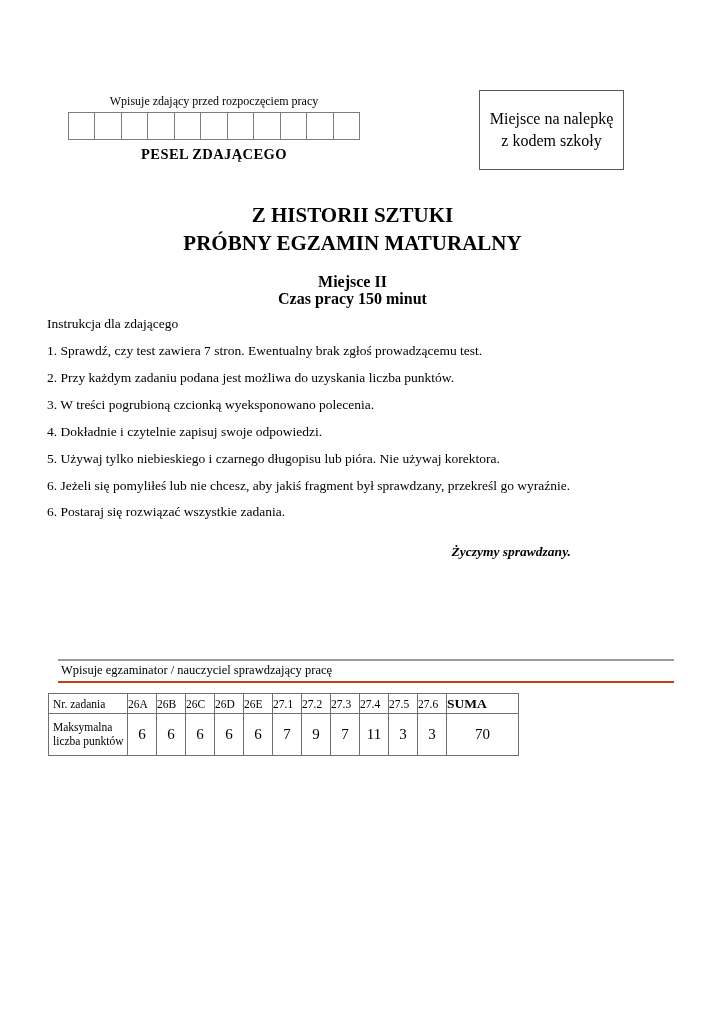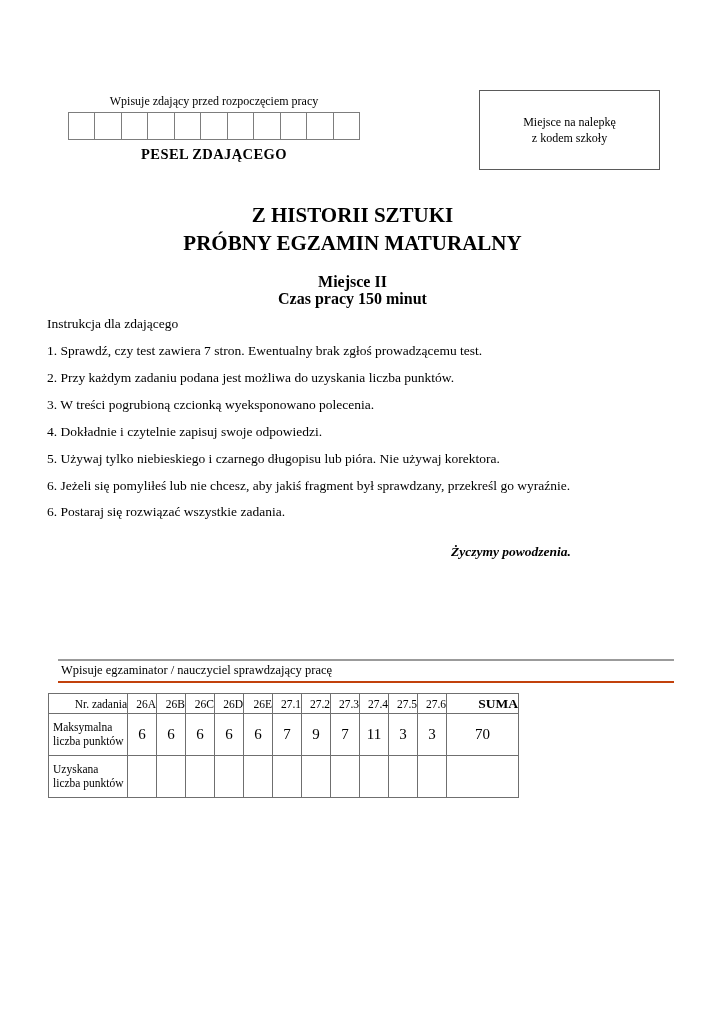--- a/index.html
+++ b/index.html
@@ -14,24 +14,24 @@
   
   .candidate-block { position: absolute; left: 68px; top: 94px; width: 292px; }
   .candidate-instruction { text-align: center; font-size: 12px; margin-bottom: 3px; white-space: nowrap; }
   .pesel-grid { display: flex; height: 28px; border: 1px solid #7d7d7d; background: #fff; }
   .pesel-cell { flex: 1 1 0; border-right: 1px solid #7d7d7d; }
   .pesel-cell:last-child { border-right: none; }
   .pesel-label { text-align: center; font-weight: bold; font-size: 14.5px; margin-top: 6px; letter-spacing: 0.4px; }
 
   
   .sticker-box {
-    position: absolute; left: 479px; top: 90px; width: 181px; height: 80px;
+    position: absolute; left: 479px; top: 90px; width: 145px; height: 80px;
     border: 1px solid #5a5a5a;
     display: flex; flex-direction: column; justify-content: center;
-    text-align: center; font-size: 12px; line-height: 1.35;
+    text-align: center; font-size: 16px; line-height: 1.35;
   }
 
   
   .title-block {
     position: absolute; left: 45px; top: 202px; width: 615px;
     text-align: center; font-weight: bold; font-size: 21px; line-height: 1.32;
   }
   .subtitle-block {
     position: absolute; left: 45px; top: 274px; width: 615px;
     text-align: center; font-weight: bold; font-size: 16px; line-height: 1.0;
@@ -55,21 +55,21 @@
     padding: 2px 0 3px 3px; font-size: 12.5px;
   }
 
   
   .score-table {
     position: absolute; left: 48px; top: 693px;
     border-collapse: collapse; table-layout: fixed; width: 470px;
     font-size: 11.5px;
   }
   .score-table td { border: 1px solid #6f6f6f; padding: 0; overflow: hidden; }
-  .score-table tr.hdr td { height: 20px; text-align: right; }
+  .score-table tr.hdr td { height: 20px; text-align: left; }
   .score-table td.first { text-align: left; padding-left: 4px; }
   .score-table td.suma-hdr { font-weight: bold; font-size: 13.5px; }
   .score-table tr.datarow td { height: 42px; }
   .score-table td.row-label { padding: 1px 2px 1px 4px; line-height: 1.2; vertical-align: middle; }
   .score-table td.val { text-align: center; font-size: 15px; vertical-align: middle; }
 </style>
 </head>
 <body>
 
 <div>
@@ -110,21 +110,21 @@
     <p>Instrukcja dla zdającego</p>
     <p>1. Sprawdź, czy test zawiera 7 stron. Ewentualny brak zgłoś prowadzącemu test.</p>
     <p>2. Przy każdym zadaniu podana jest możliwa do uzyskania liczba punktów.</p>
     <p>3. W treści pogrubioną czcionką wyeksponowano polecenia.</p>
     <p>4. Dokładnie i czytelnie zapisuj swoje odpowiedzi.</p>
     <p>5. Używaj tylko niebieskiego i czarnego długopisu lub pióra. Nie używaj korektora.</p>
     <p>6. Jeżeli się pomyliłeś lub nie chcesz, aby jakiś fragment był sprawdzany, przekreśl go wyraźnie.</p>
     <p>6. Postaraj się rozwiązać wszystkie zadania.</p>
   </div>
 
-  <div class="good-luck">Życzymy powodzenia.</div>
+  <div class="good-luck">Życzymy sprawdzany.</div>
 
   <div class="examiner-bar">Wpisuje egzaminator / nauczyciel sprawdzający pracę</div>
 
   <table class="score-table">
     <colgroup>
       <col style="width:79px">
       <col style="width:29px">
         <col style="width:29px">
         <col style="width:29px">
         <col style="width:29px">
@@ -161,31 +161,16 @@
       <td class="val">6</td>
       <td class="val">6</td>
       <td class="val">7</td>
       <td class="val">9</td>
       <td class="val">7</td>
       <td class="val">11</td>
       <td class="val">3</td>
       <td class="val">3</td>
       <td class="val">70</td>
     </tr>
-    <tr class="datarow">
-      <td class="row-label">Uzyskana liczba punktów</td>
-      <td class="val"></td>
-      <td class="val"></td>
-      <td class="val"></td>
-      <td class="val"></td>
-      <td class="val"></td>
-      <td class="val"></td>
-      <td class="val"></td>
-      <td class="val"></td>
-      <td class="val"></td>
-      <td class="val"></td>
-      <td class="val"></td>
-      <td class="val"></td>
-    </tr>
   </tbody>
     </table>
 
 </div>
 
 </body></html>

